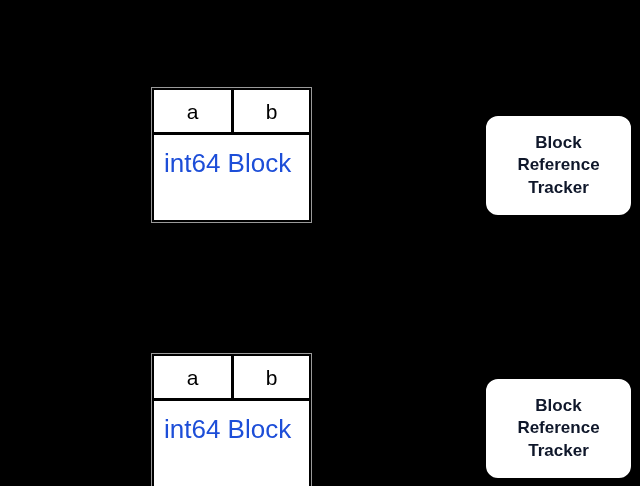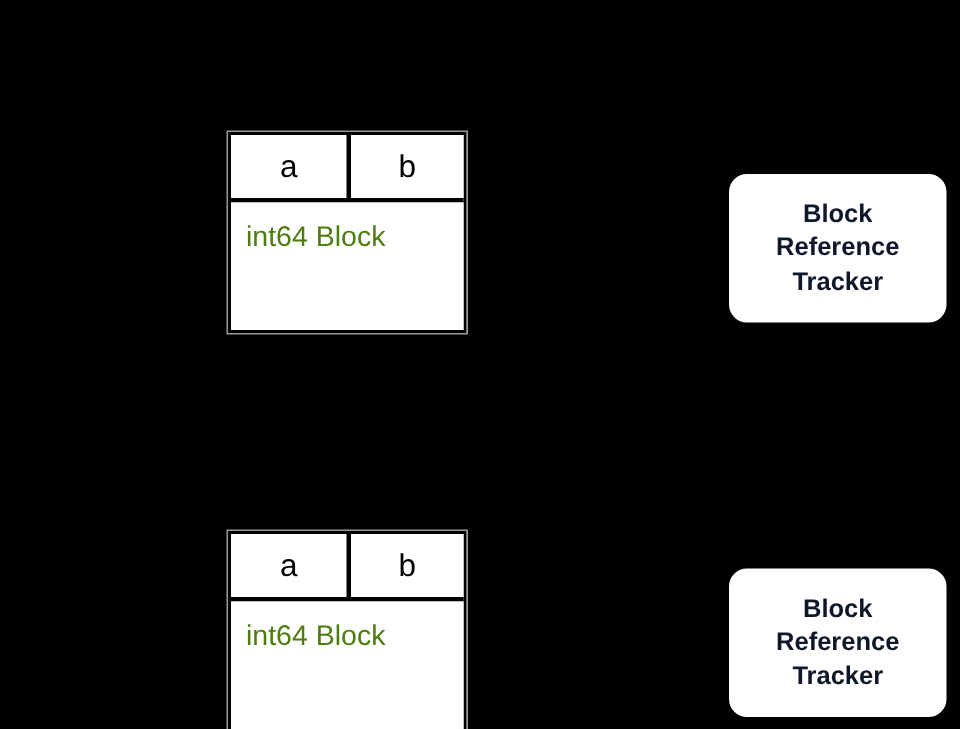--- a/index.html
+++ b/index.html
@@ -58,22 +58,22 @@
   }
 
   .block-body {
     box-sizing: border-box;
     background: #ffffff;
     padding: 14px 0 0 10px;
     height: calc(100% - 45px);
   }
 
   .block-body-label {
-    font-size: 19px;
-    color: #4d7c0f;
+    font-size: 26px;
+    color: #1d4ed8;
     line-height: 1.1;
     white-space: nowrap;
   }
 
   
   .tracker-box {
     position: absolute;
     background: #ffffff;
     border: 3px solid #000000;
     border-radius: 15px;

